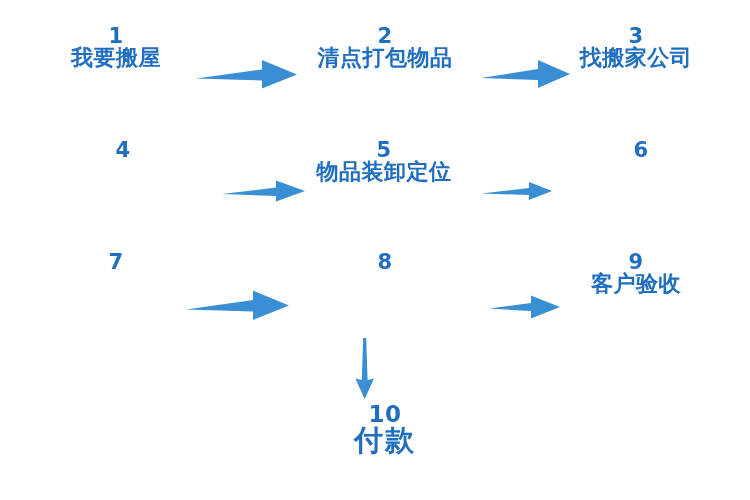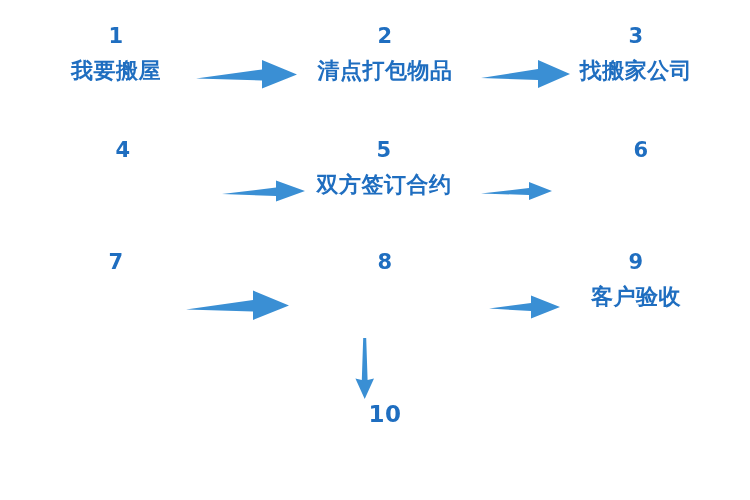--- a/index.html
+++ b/index.html
@@ -27,21 +27,20 @@
     font-weight: bold;
     color: #1f6ec0;
     line-height: 1;
     letter-spacing: 0.5px;
   }
   .node-label {
     font-size: 22px;
     font-weight: bold;
     color: #1f6ec0;
     line-height: 1;
-    margin-top: 13px;
     letter-spacing: 0.5px;
   }
   .node-label.big {
     font-size: 29px;
     letter-spacing: 2px;
   }
   .node-num.big {
     font-size: 23px;
   }
   .arrow {
@@ -87,21 +86,21 @@
   </div>
 
   <div class="arrow" style="left:222px; top:178px; width:84px; height:26px;">
     <svg width="84" height="26" viewBox="0 0 84 26">
       <polygon fill="#3a8fd4" points="0,16 54,9.5 54,2.5 83,13 54,23.5 54,18"></polygon>
     </svg>
   </div>
 
   <div class="node" style="left:300px; top:140px; width:168px;">
     <div class="node-num">5</div>
-    <div class="node-label">双方签订合约</div>
+    <div class="node-label">物品装卸定位</div>
   </div>
 
   <div class="arrow" style="left:481px; top:180px; width:72px; height:22px;">
     <svg width="72" height="22" viewBox="0 0 72 22">
       <polygon fill="#3a8fd4" points="0,13.5 48,8 48,2 71,11 48,20 48,15"></polygon>
     </svg>
   </div>
 
   <div class="node" style="left:548px; top:140px; width:186px;">
     <div class="node-num">6</div>
@@ -133,15 +132,16 @@
   </div>
 
   <div class="arrow" style="left:344px; top:338px; width:42px; height:62px;">
     <svg width="42" height="62" viewBox="0 0 42 62">
       <polygon fill="#3a8fd4" points="19.2,0 22.2,0 23.6,42 30,40.5 20.7,61 11.4,40.5 17.8,42"></polygon>
     </svg>
   </div>
 
   <div class="node" style="left:292px; top:403px; width:186px;">
     <div class="node-num big">10</div>
+    <div class="node-label big">付款</div>
   </div>
 
 </div>
 
 </body></html>

